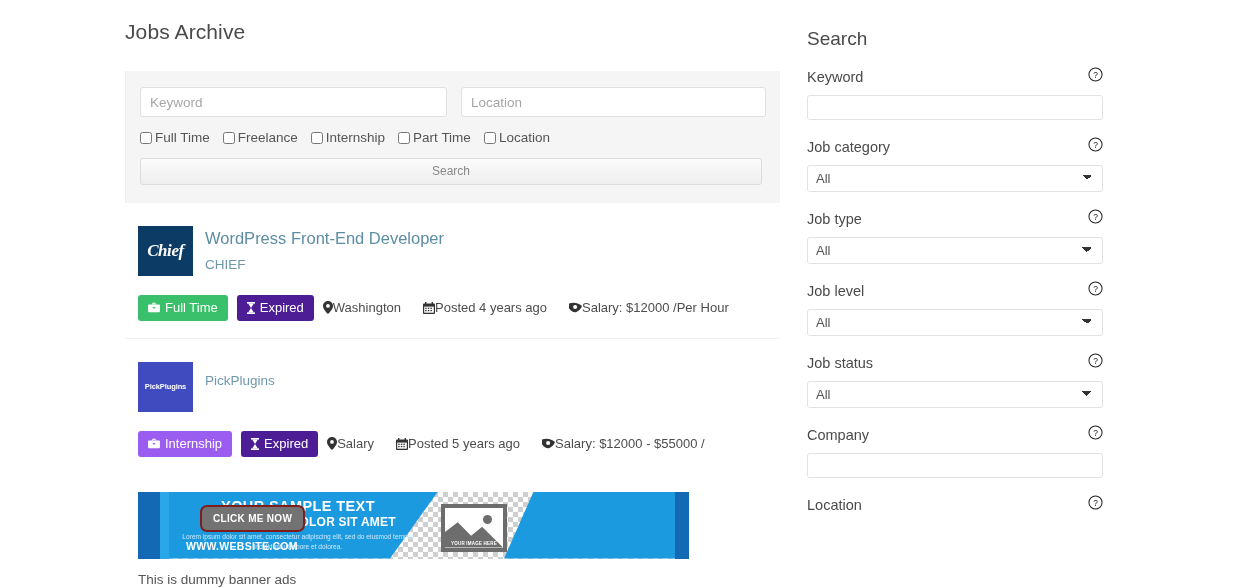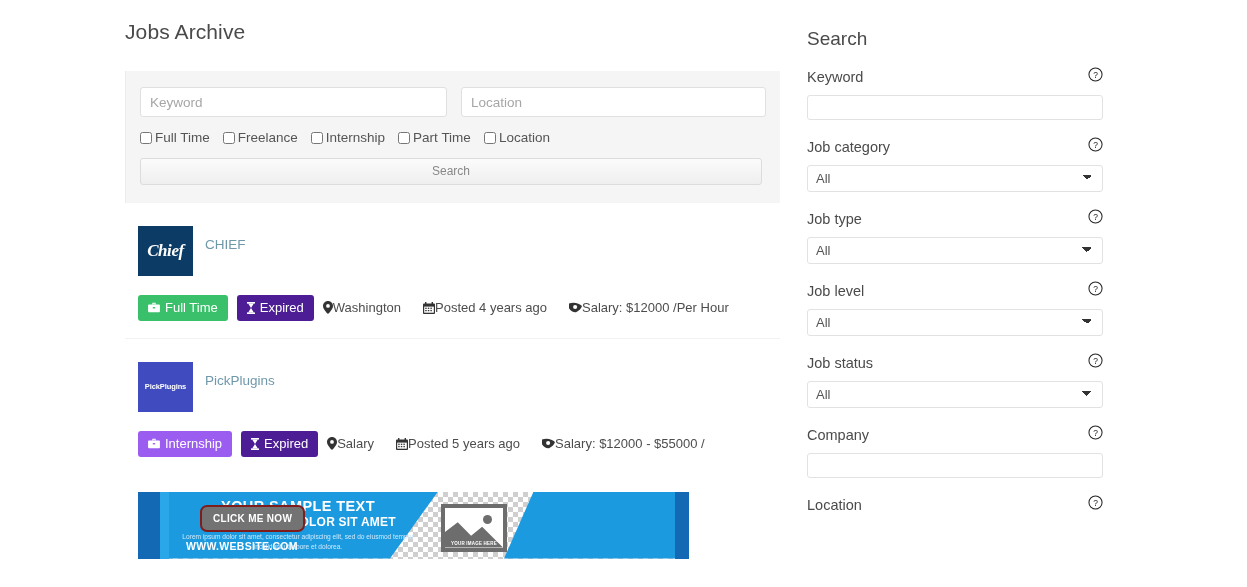--- a/index.html
+++ b/index.html
@@ -361,20 +361,21 @@
     </div>
 
     <div class="job-list">
 
       <div class="job-item">
         <div class="job-head">
           <div class="job-logo logo-chief">
             <span>Chief</span>
           </div>
           <div class="job-title-wrap">
+            <a class="job-title" href="#">WordPress Front-End Developer</a>
             <a class="job-company" href="#">CHIEF</a>
           </div>
         </div>
         <div class="job-meta">
           <span class="badge type-fulltime">
             <span>
               <svg width="12" height="11" viewBox="0 0 14 13" fill="#fff">
                   <rect x="0" y="3" width="14" height="9" rx="1"></rect>
                   <path d="M5 1h4v2.2H7.8V2.2H6.2v1H5z"></path>
                   <rect x="5.6" y="6" width="2.8" height="1.6" fill="#3ac06a"></rect>
@@ -517,20 +518,21 @@
             <span class="bn-ph-sun"></span>
             <span class="bn-ph-mount"></span>
             <span class="bn-ph-label">YOUR IMAGE HERE</span>
           </span>
 
           <span class="bn-rightwrap"></span>
           <span class="bn-rightbar"></span>
           <span class="bn-cta">CLICK ME NOW</span>
           <span class="bn-url">WWW.WEBSITE.COM</span>
         </a>
+        <div class="banner-caption">This is dummy banner ads</div>
 
       </div>
 
     </div>
   </div>
 
   <div class="sidebar">
     <h2 class="sidebar-title">Search</h2>
 
     <div class="field">

